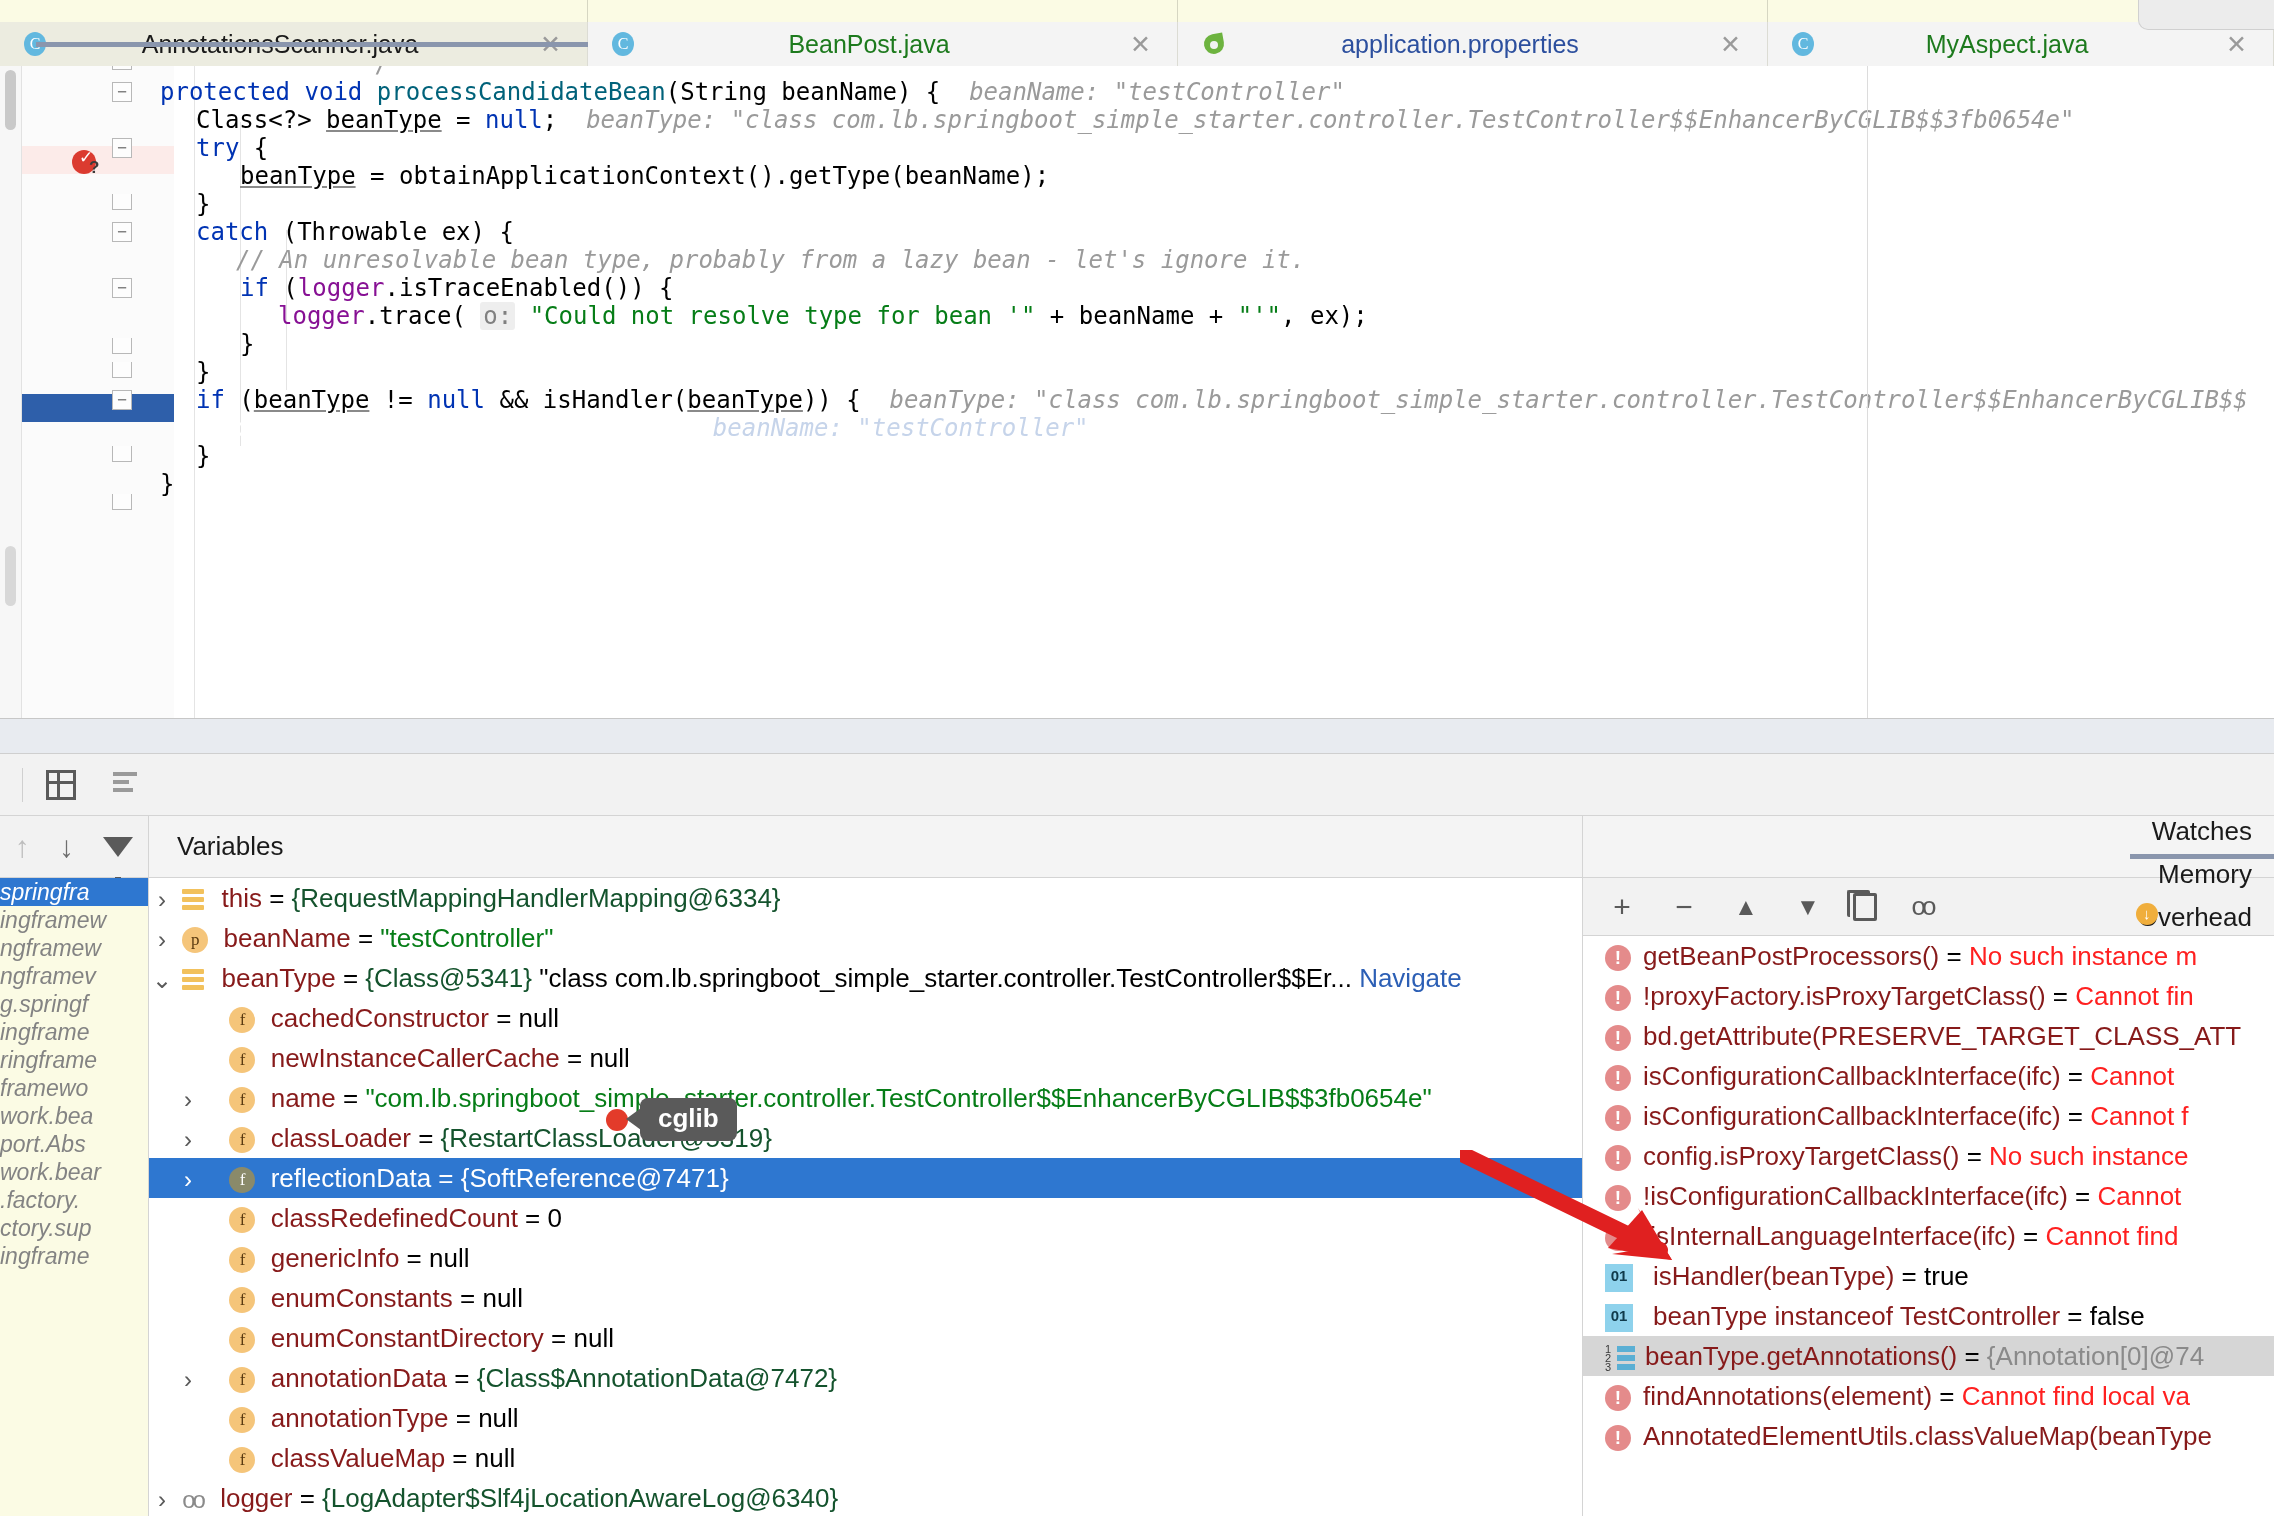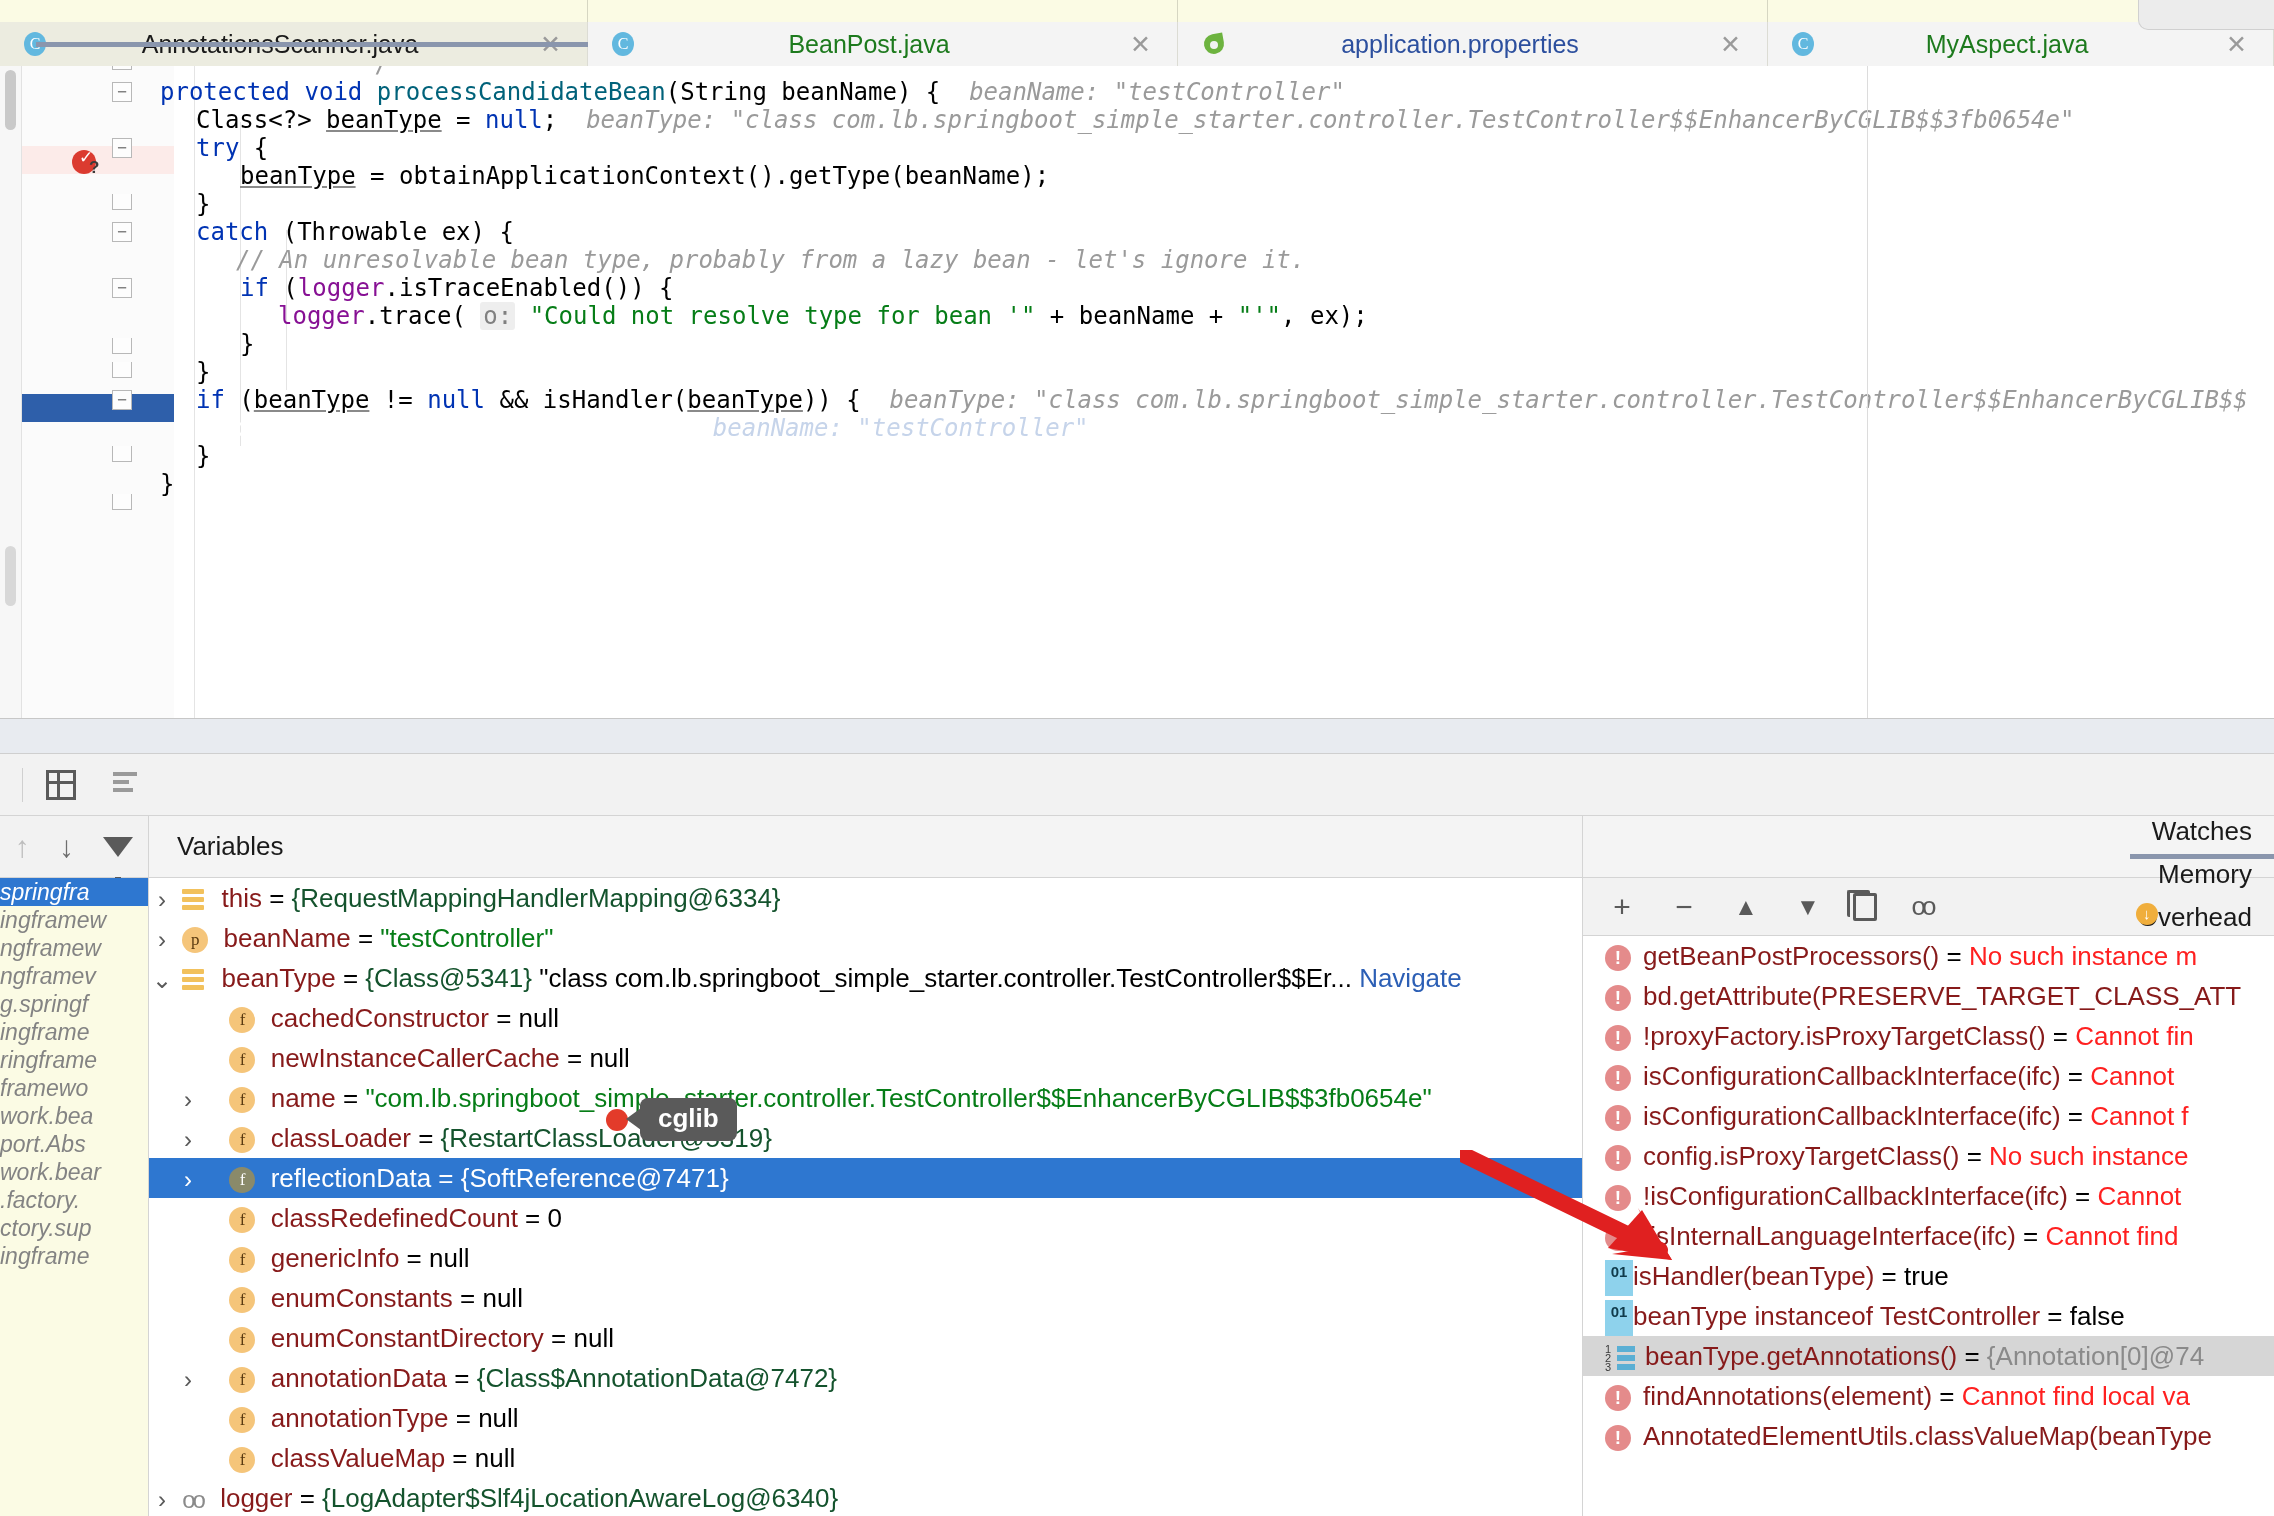--- a/index.html
+++ b/index.html
@@ -348,24 +348,24 @@
     font-size: 26px; padding-left: 22px;
   }
   .watch-row.sel { background: #d6d6d6; }
   .ico-err {
     display: inline-block; width: 26px; height: 26px; border-radius: 50%;
     background: #e48b8b; color: #ffffff; font-size: 19px; font-weight: bold;
     text-align: center; line-height: 25px; vertical-align: middle;
     margin-right: 12px;
   }
   .ico-bool {
-    display: inline-block; width: 28px; height: 36px;
+    display: inline-block; width: 28px; height: 28px;
     background: #8ed2ec; color: #103a4a; font-size: 15px; font-weight: bold;
     text-align: center; line-height: 24px; vertical-align: middle;
-    margin-right: 0; font-family: "Liberation Sans", sans-serif;
+    margin-right: 20px; font-family: "Liberation Sans", sans-serif;
   }
   .ico-array {
     display: inline-block; width: 30px; height: 26px;
     vertical-align: middle; margin-right: 10px; position: relative;
   }
   .ico-array b {
     position: absolute; left: 0; font-size: 11px; color: #3a3a3a;
     font-weight: normal; line-height: 9px;
   }
   .ico-array i {
@@ -672,22 +672,22 @@
       <div class="watch-toolbar">
         <span class="wt-ico">+</span>
         <span class="wt-ico">−</span>
         <span class="wt-ico" style="font-size:24px">▲</span>
         <span class="wt-ico" style="font-size:24px">▼</span>
         <span class="wt-copy"></span>
         <span class="wt-ico" style="font-size:26px;letter-spacing:-4px">oo</span>
       </div>
       <div class="watch-list">
         <div class="watch-row"><span class="ico-err">!</span><span class="wname">getBeanPostProcessors()</span><span class="wval"> = </span><span class="werr">No such instance m</span></div>
+        <div class="watch-row"><span class="ico-err">!</span><span class="wname">!proxyFactory.isProxyTargetClass()</span><span class="wval"> = </span><span class="werr">Cannot fin</span></div>
         <div class="watch-row"><span class="ico-err">!</span><span class="wname">bd.getAttribute(PRESERVE_TARGET_CLASS_ATT</span></div>
-        <div class="watch-row"><span class="ico-err">!</span><span class="wname">!proxyFactory.isProxyTargetClass()</span><span class="wval"> = </span><span class="werr">Cannot fin</span></div>
         <div class="watch-row"><span class="ico-err">!</span><span class="wname">isConfigurationCallbackInterface(ifc)  </span><span class="wval">= </span><span class="werr">Cannot</span></div>
         <div class="watch-row"><span class="ico-err">!</span><span class="wname">isConfigurationCallbackInterface(ifc) </span><span class="wval">= </span><span class="werr">Cannot f</span></div>
         <div class="watch-row"><span class="ico-err">!</span><span class="wname">config.isProxyTargetClass()</span><span class="wval"> = </span><span class="werr">No such instance</span></div>
         <div class="watch-row"><span class="ico-err">!</span><span class="wname">!isConfigurationCallbackInterface(ifc)</span><span class="wval"> = </span><span class="werr">Cannot</span></div>
         <div class="watch-row"><span class="ico-err">!</span><span class="wname">!isInternalLanguageInterface(ifc)</span><span class="wval"> = </span><span class="werr">Cannot find</span></div>
         <div class="watch-row"><span class="ico-bool">01</span><span class="wname">isHandler(beanType)</span><span class="wval"> = </span><span class="wval">true</span></div>
         <div class="watch-row"><span class="ico-bool">01</span><span class="wname">beanType instanceof TestController</span><span class="wval"> = </span><span class="wval">false</span></div>
         <div class="watch-row sel"><span class="ico-array"><b style="top:0">1</b><b style="top:9px">2</b><b style="top:18px">3</b><i style="top:1px"></i><i style="top:10px"></i><i style="top:19px"></i></span><span class="wname">beanType.getAnnotations()</span><span class="wval"> = </span><span class="wref">{Annotation[0]@74</span></div>
         <div class="watch-row"><span class="ico-err">!</span><span class="wname">findAnnotations(element)</span><span class="wval"> = </span><span class="werr">Cannot find local va</span></div>
         <div class="watch-row"><span class="ico-err">!</span><span class="wname">AnnotatedElementUtils.classValueMap(beanType</span></div>

